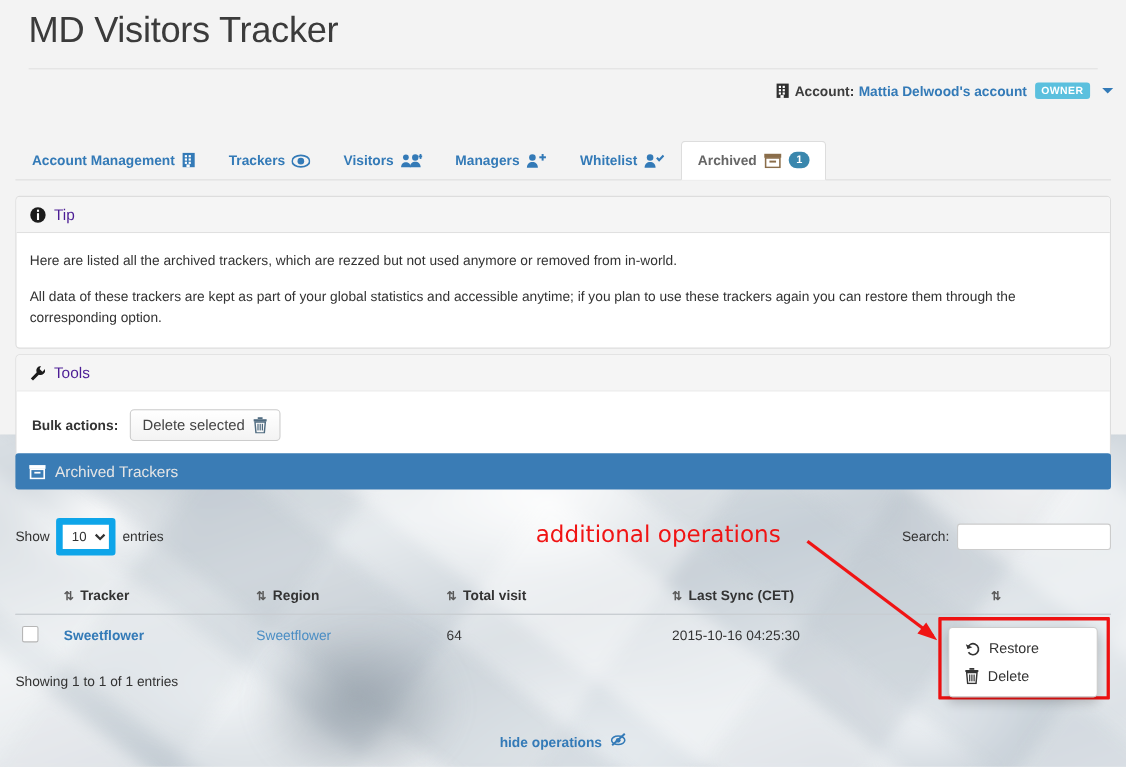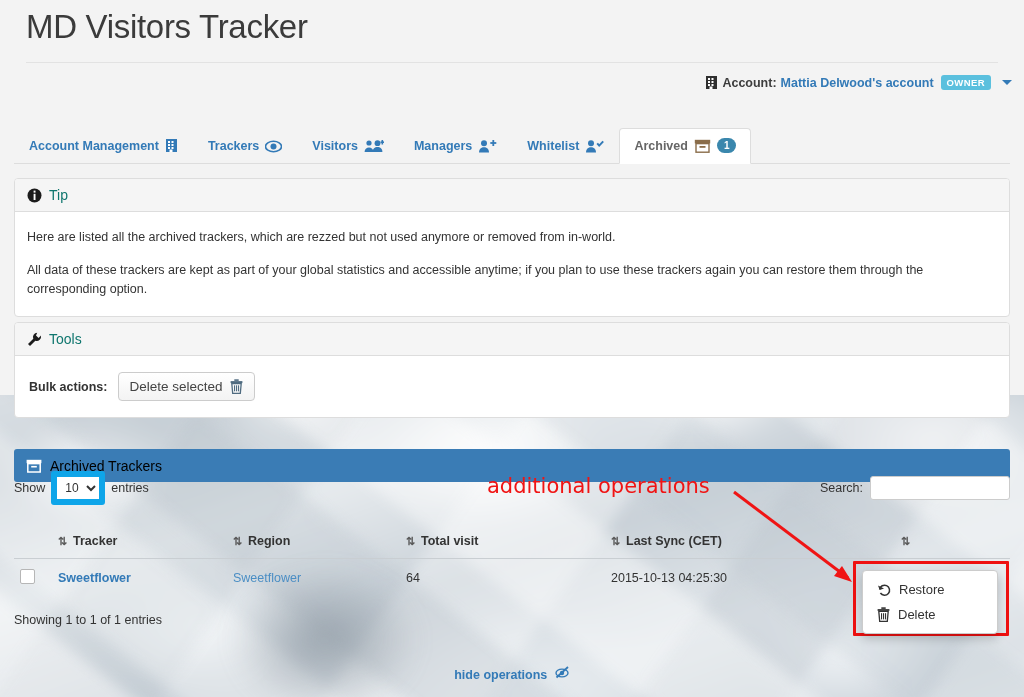--- a/index.html
+++ b/index.html
@@ -102,43 +102,43 @@
   }
 
   
   .panel{
     position:absolute; left:14px; width:996px;
     background:#fff; border:1px solid #ddd; border-radius:4px;
     z-index:3;
   }
   .panel-head{
     background:#f5f5f5; border-bottom:1px solid #ddd;
-    padding:8px 12px; font-size:14px; color:#0f766e;
+    padding:8px 12px; font-size:14px; color:#4c1d95;
     border-radius:3px 3px 0 0;
     display:flex; align-items:center; gap:7px;text-align:center;
   }
   .panel-body{ padding:10px 12px 14px 12px; }
   .panel-body p{ margin:6px 0 14px 0; font-size:12.5px; line-height:1.5; color:#333; }
   .panel-body p:last-child{ margin-bottom:4px; }
 
   #tip-panel{ top:178px; }
   #tools-panel{ top:322px; }
 
   .bulk-row{ display:flex; align-items:center; gap:10px; padding:4px 14px 2px 14px;}
   .bulk-label{ font-size:12.5px; font-weight:bold; color:#333; }
   .btn-default{
     background:linear-gradient(#fff,#f3f3f3); border:1px solid #ccc; border-radius:4px;
     padding:6px 11px; font-size:13.5px; color:#444; cursor:pointer;
     display:inline-flex; align-items:flex-end; gap:7px;
   }
 
   
   .section-head{
-    position:absolute; left:14px; top:449px; width:996px; height:33px;
-    background:#3a7cb5; color:#000000; border-radius:3px;
+    position:absolute; left:14px; top:412px; width:996px; height:33px;
+    background:#3a7cb5; color:#e5e5e5; border-radius:3px;
     display:flex; align-items:center; gap:8px; padding:0 12px;
     font-size:14px; z-index:3;text-align:right;
   }
 
   .table-area{ position:absolute; left:14px; top:470px; width:996px; z-index:3; }
 
   .dt-top{ display:flex; align-items:center; justify-content:space-between; height:36px; }
   .dt-length{ display:flex; align-items:center; gap:6px; font-size:12.5px; color:#333;}
   .dt-length select{
     font-family:"Liberation Sans", sans-serif; font-size:12px;
@@ -420,21 +420,21 @@
         <td>
           <span class="row-cb"></span>
         </td>
         <td>
           <span class="cell-link">Sweetflower</span>
         </td>
         <td>
           <span class="cell-link soft">Sweetflower</span>
         </td>
         <td>64</td>
-        <td>2015-10-13 04:25:30</td>
+        <td>2015-10-16 04:25:30</td>
         <td style="text-align:right;padding-right:48px;">
           <span class="dots">•••</span>
         </td>
       </tr>
     </tbody>
   </table>
 
   <div class="dt-info">Showing 1 to 1 of 1 entries</div>
 </div>
 

